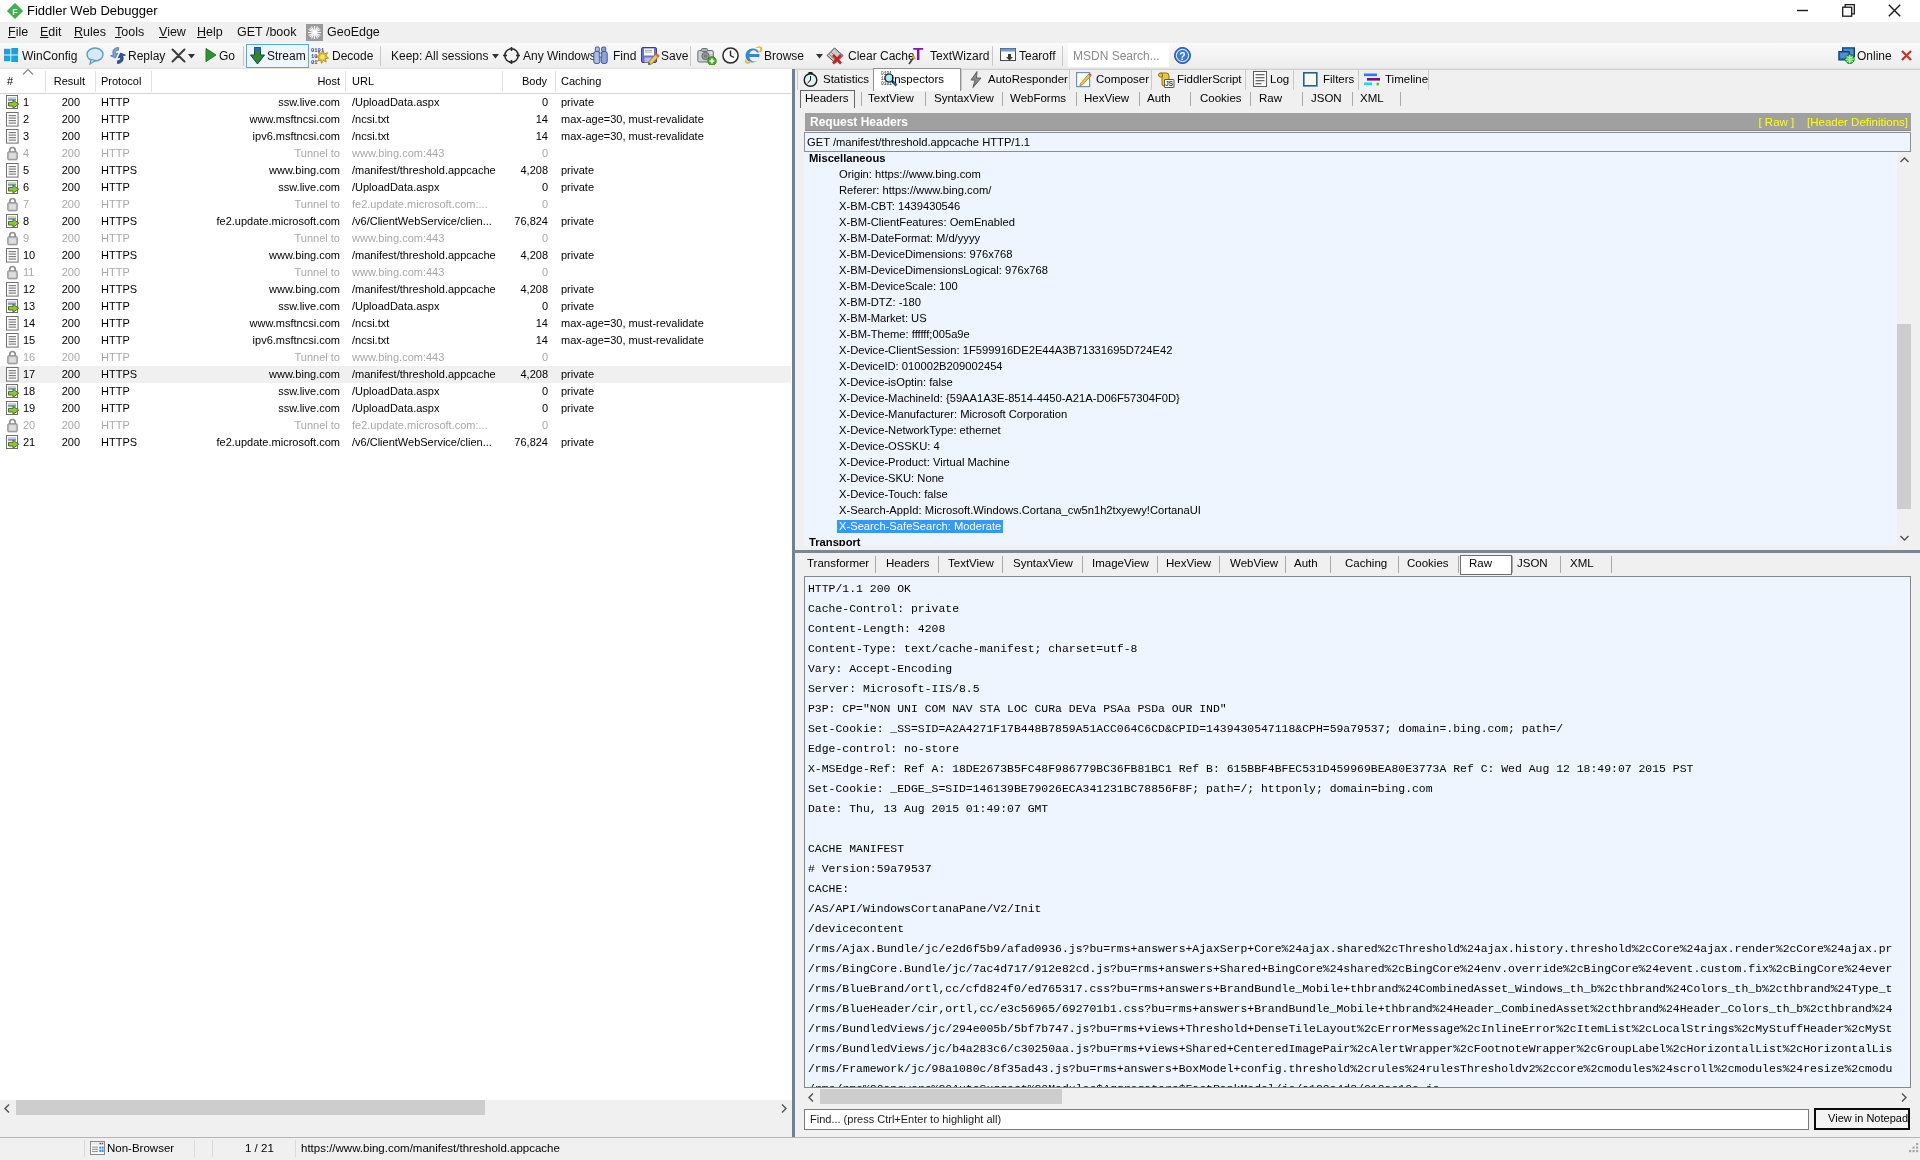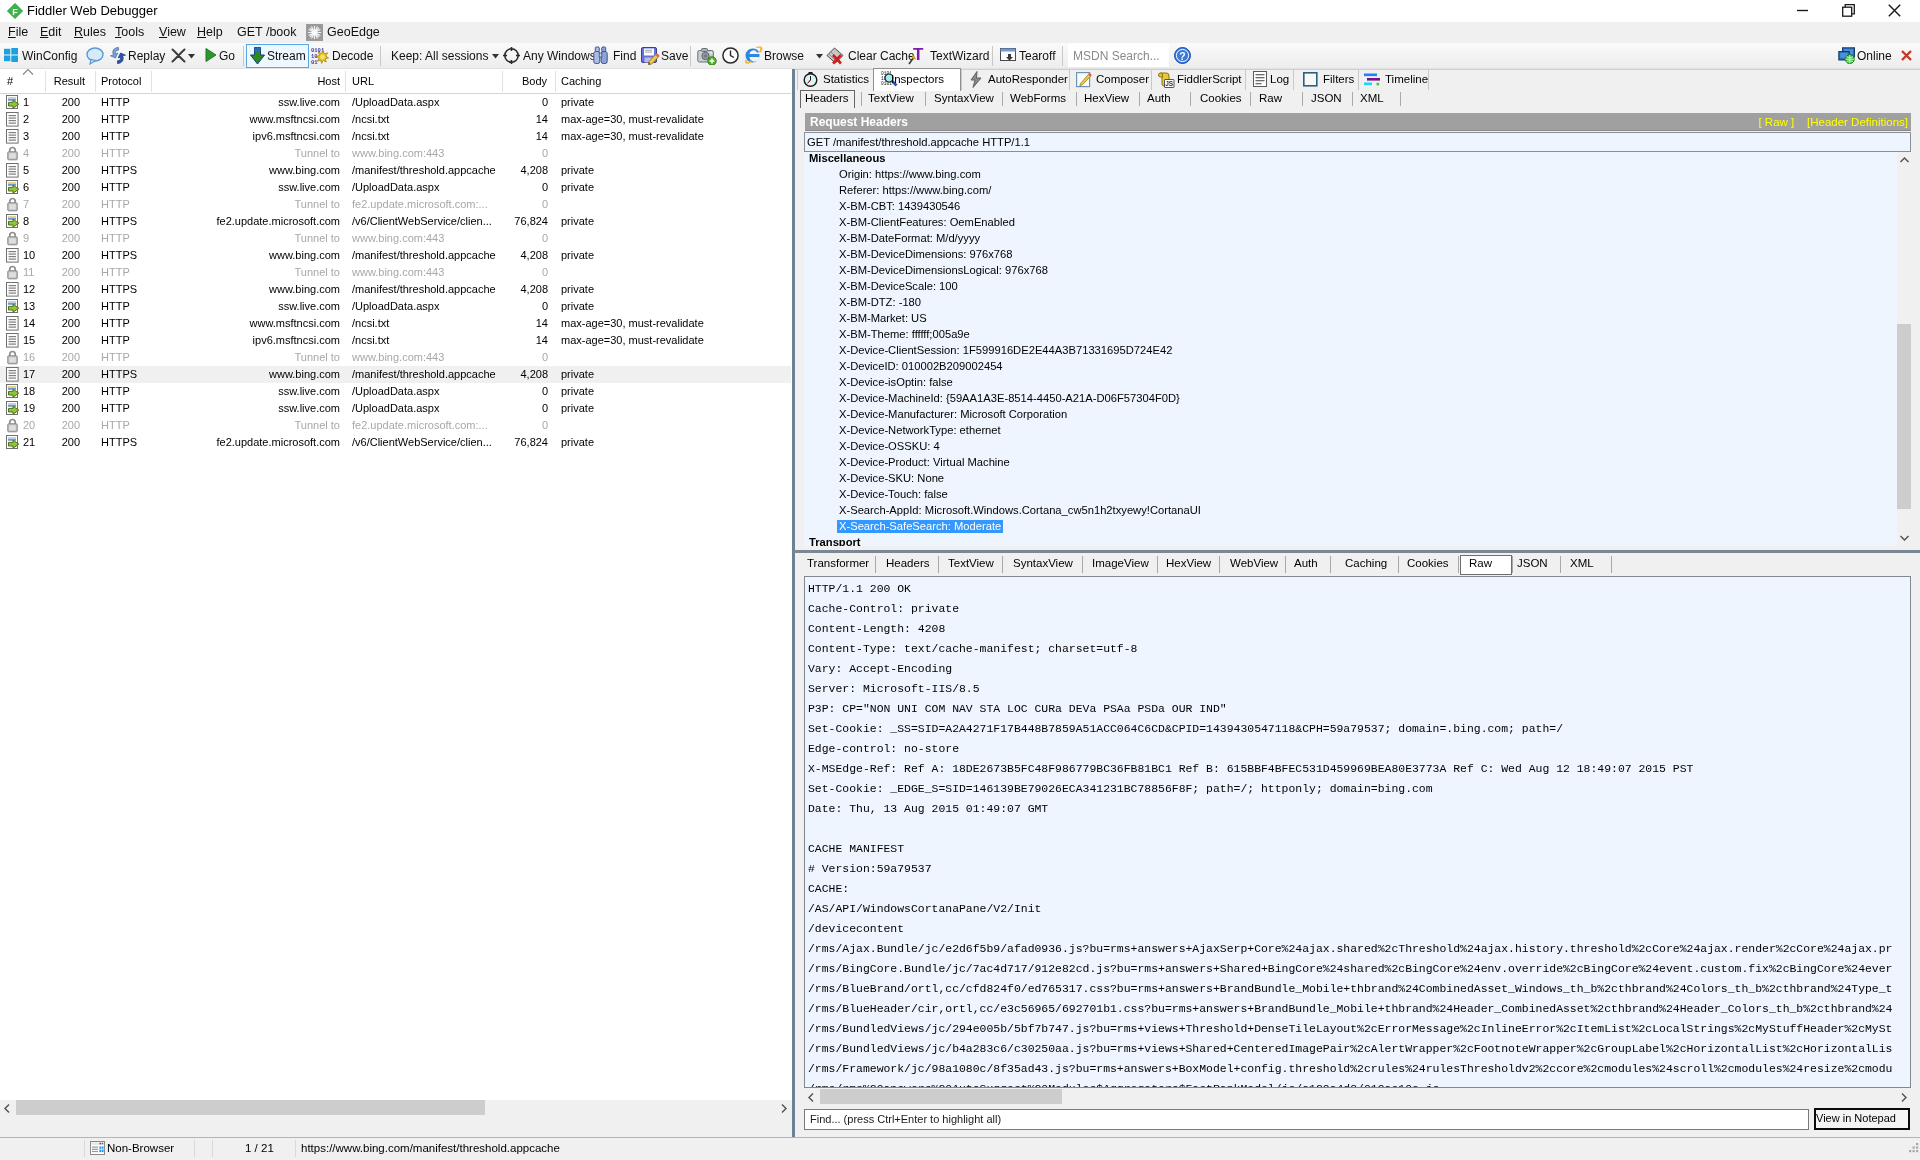--- a/index.html
+++ b/index.html
@@ -63,21 +63,21 @@
 #btabs{left:793px;top:553px;width:1057px;height:23px;font-size:11.5px;color:#000;}
 #btabs .t{position:absolute;top:4px;white-space:nowrap;}
 #btabs .sep{position:absolute;top:3px;height:17px;width:1px;background:#a9a9a9;}
 #rawsel{left:1460px;top:555px;width:52px;height:20px;background:#fff;border:1px solid #6e6e6e;}
 
 #rawbox{left:804px;top:576px;width:1107px;height:512px;background:#eef5fe;border:1px solid #828790;overflow:hidden;}
 #rawbox pre{position:absolute;left:3px;top:2px;font-family:"Liberation Mono",monospace;font-size:11.45px;line-height:20px;color:#000;}
 
 #findbox{left:804px;top:1109px;width:1005px;height:21px;background:#fff;border:1px solid #7a7a7a;font-size:11px;color:#1a1a1a;}
 #findbox span{position:absolute;left:5px;top:3px;}
-#notepadbtn{left:1814px;top:1108px;width:96px;height:22px;background:#f4f4f4;border:2px solid #0a0a0a;font-size:11px;color:#000;text-align:left;}
+#notepadbtn{left:1814px;top:1108px;width:96px;height:22px;background:#f4f4f4;border:2px solid #0a0a0a;font-size:11px;color:#000;text-align:right;}
 #notepadbtn span{position:relative;top:2px;}
 </style></head><body>
 <div class="abs" id="title">
     <svg class="ico" style="left:7px;top:3px" width="16" height="16" viewBox="0 0 16 16" xmlns="http://www.w3.org/2000/svg">
       <path d="M8 0.5 L15.5 8 L8 15.5 L0.5 8 Z" fill="#3bb54a" stroke="#2e9e3c"></path>
       <text x="8" y="11.5" font-size="9" font-weight="bold" fill="#fff" text-anchor="middle" font-family="Liberation Sans">F</text>
     </svg>
     <span class="abs t">Fiddler Web Debugger</span>
     <svg class="ico" style="left:1797px;top:9px" width="12" height="3" viewBox="0 0 12 3" xmlns="http://www.w3.org/2000/svg">
       <rect x="0" y="0.8" width="11" height="1.4" fill="#1a1a1a"></rect>

